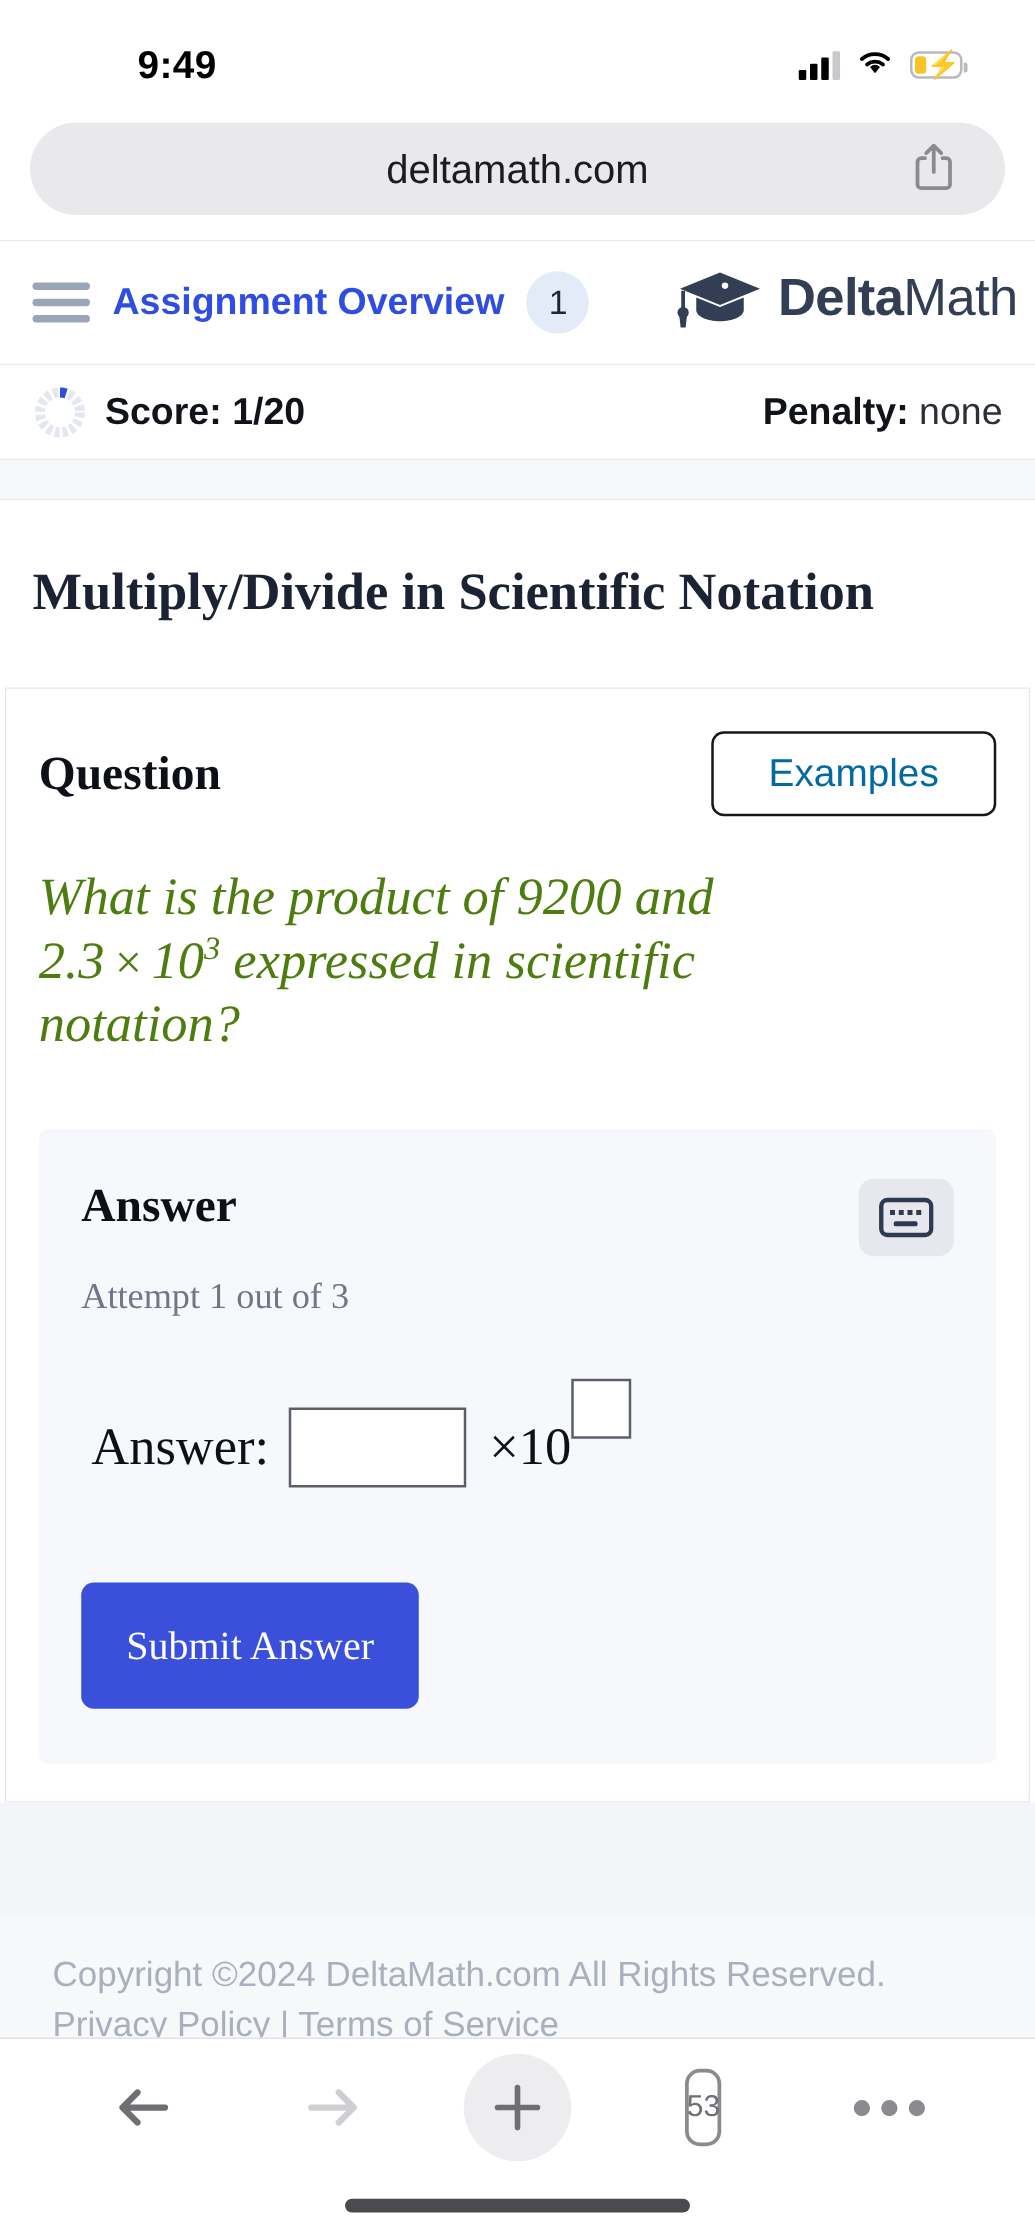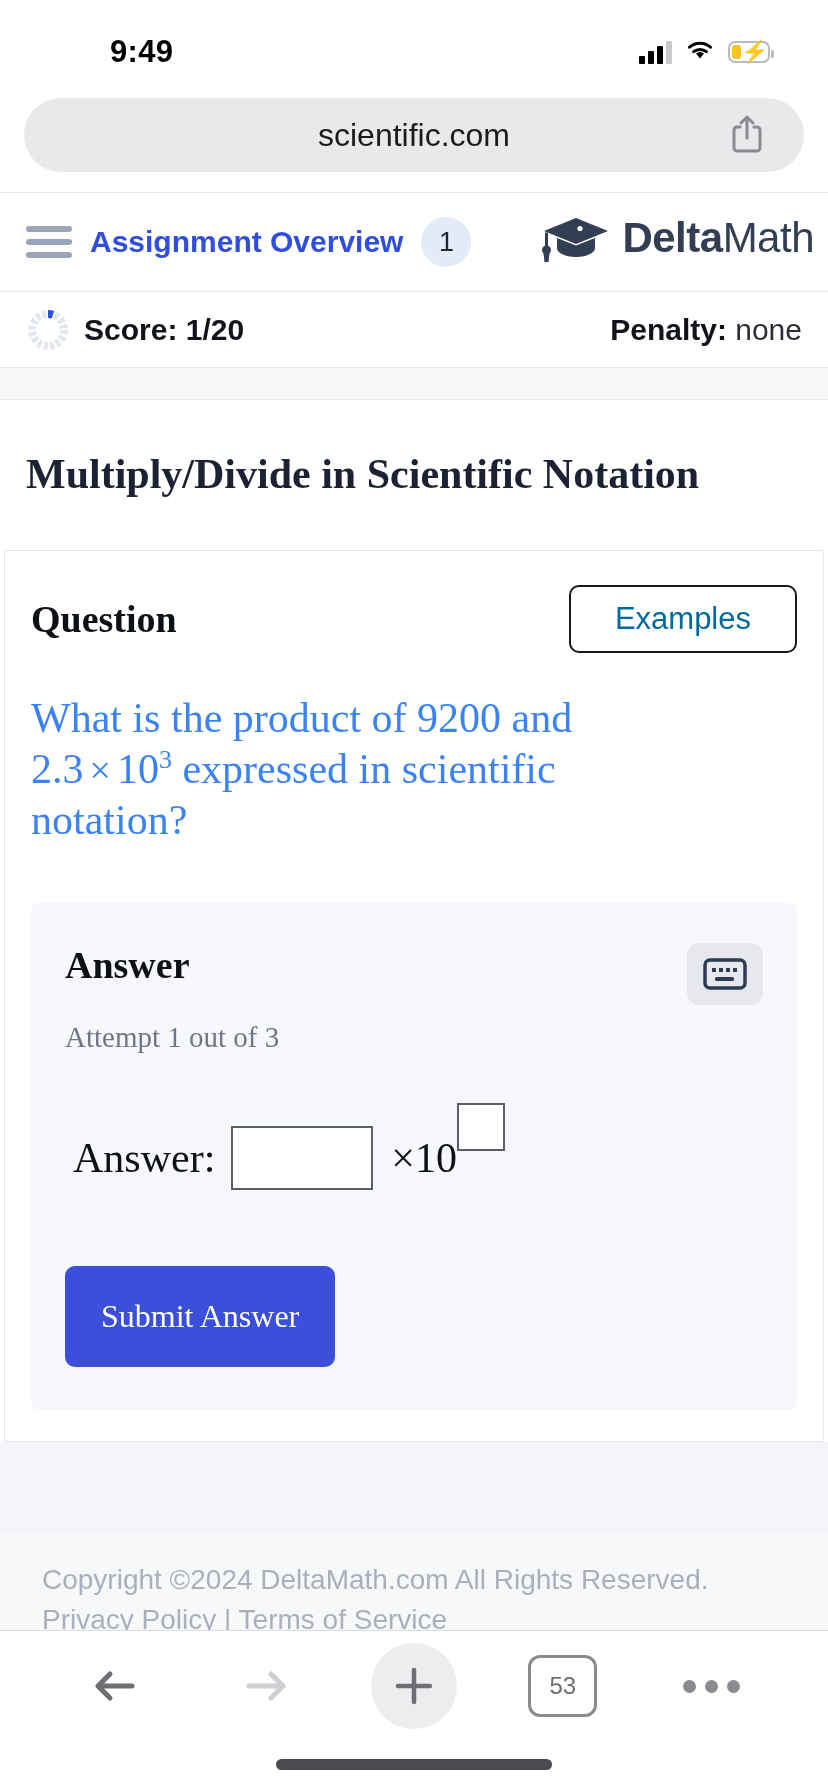--- a/index.html
+++ b/index.html
@@ -95,22 +95,22 @@
   .q-head { display:flex; align-items:center; justify-content:space-between; }
   .q-head-title { font-family:"Liberation Serif", serif; font-weight:700;
     font-size:38px; color:#0d1117; }
   .examples-btn {
     border:2px solid #15181d; border-radius:10px; background:#fff;
     padding: 14px 44px; font-size:31px; color:#0369a1;
     font-family:"Liberation Sans", sans-serif;
   }
 
   .q-text {
-    font-family:"Liberation Serif", serif; font-size:42px; color:#3b82f6;
-    line-height: 1.22; padding: 40px 0 56px; max-width: 640px;
+    font-family:"Liberation Serif", serif; font-size:42px; color:#4d7c0f;
+    line-height: 1.22; padding: 40px 0 56px; max-width: 640px; font-style: italic;
   }
   .q-text .times { font-size:38px; padding: 0 6px; }
   .q-text sup { font-size: 0.62em; vertical-align: super; line-height:0; }
 
   
   .ans-panel { background:#f7f8fb; border-radius:8px; padding: 40px 34px 44px;
     position:relative; }
   .ans-head { display:flex; align-items:flex-start; justify-content:space-between; }
   .ans-title { font-family:"Liberation Serif", serif; font-weight:700;
     font-size:38px; color:#0d1117; }
@@ -152,21 +152,21 @@
   
   .toolbar {
     position:absolute; left:0; right:0; bottom:0; height: 162px;
     border-top:1.5px solid #dcdce0; background:#fff;
   }
   .tb-row { display:flex; align-items:center; height:110px; padding: 0 42px; }
   .tb-item { flex:1; display:flex; align-items:center; justify-content:center; }
   .plus-circle { width:86px; height:86px; border-radius:43px; background:#ededf0;
     display:flex; align-items:center; justify-content:center; }
   .tabcount {
-    width:69px; height:62px; border:3px solid #8a8a8f; border-radius:12px;
+    width:29px; height:62px; border:3px solid #8a8a8f; border-radius:12px;
     display:flex; align-items:center; justify-content:center;
     font-size:24px; color:#6e6e73; font-family:"Liberation Sans", sans-serif;
   }
   .dots { display:flex; gap:9px; }
   .dots i { width:13px; height:13px; border-radius:7px; background:#8a8a8f; display:block; }
   .home-indicator {
     position:absolute; bottom:22px; left:50%; transform:translateX(-50%);
     width:276px; height:11px; background:#4b4b4f; border-radius:6px;
   }
 </style>
@@ -193,21 +193,21 @@
       </span>
       <span class="batt">
         <span class="batt-fill"></span>
           <span class="bolt">⚡</span>
       </span>
     </div>
   </div>
 
   <div class="urlbar-wrap">
     <div class="urlbar">
-      <span class="url-text">scientific.com</span>
+      <span class="url-text">deltamath.com</span>
       <span class="share-icon">
         <svg width="38" height="44" viewBox="0 0 38 44">
           <path d="M12 16H9a3 3 0 00-3 3v18a3 3 0 003 3h20a3 3 0 003-3V19a3 3 0 00-3-3h-3" stroke="#8a8a8f" stroke-width="3" fill="none" stroke-linecap="round"></path>
           <path d="M19 27V6M19 6l-6 6M19 6l6 6" stroke="#8a8a8f" stroke-width="3" fill="none" stroke-linecap="round" stroke-linejoin="round"></path>
         </svg>
       </span>
     </div>
   </div>
 
   <div class="dm-nav">

